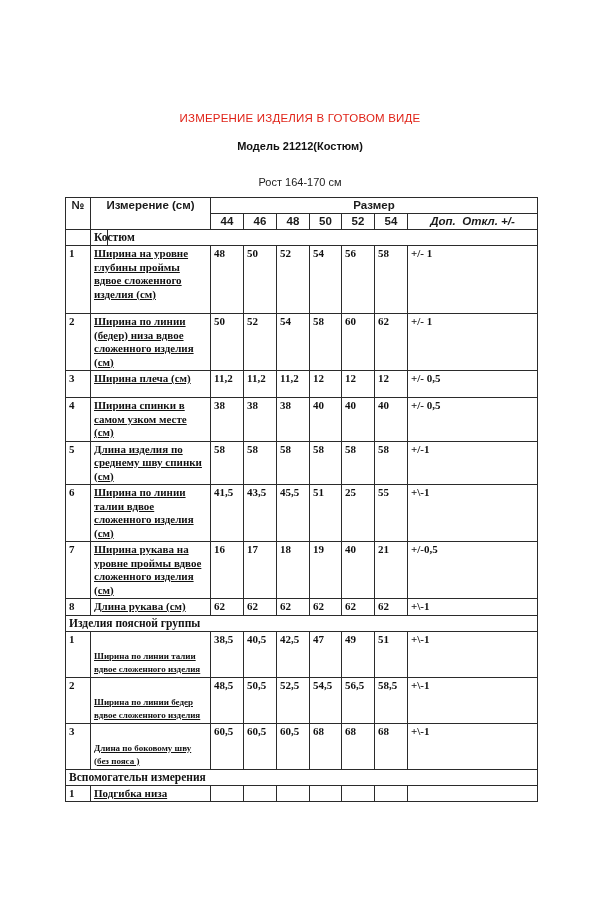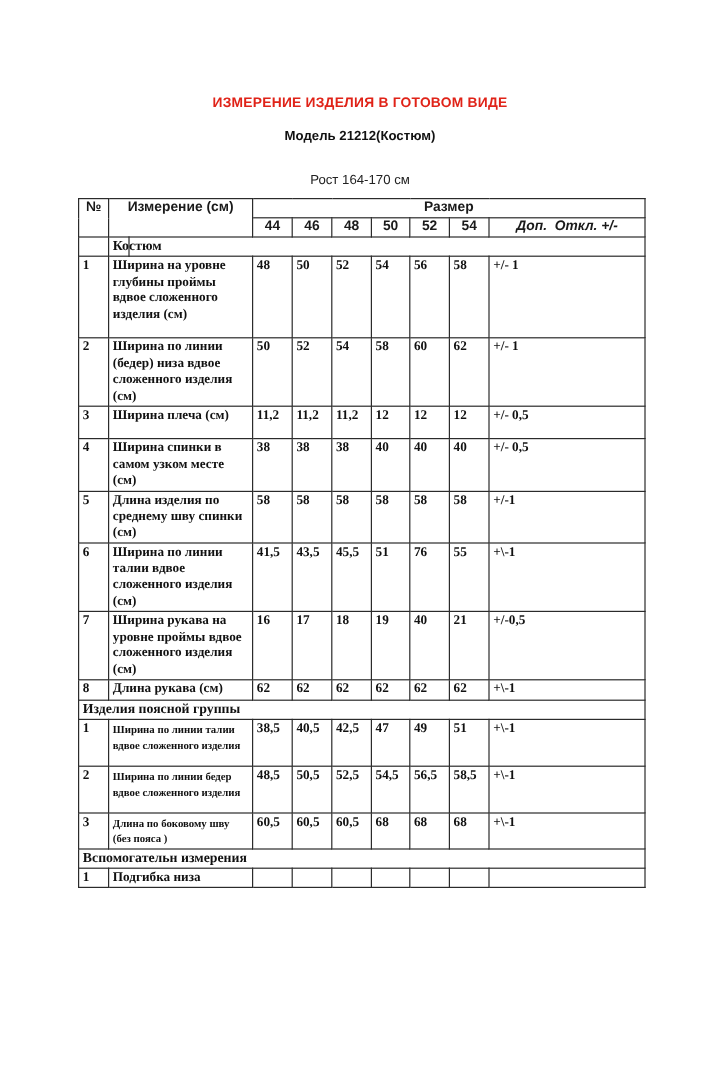--- a/index.html
+++ b/index.html
@@ -7,24 +7,24 @@
   body {
     width: 600px; height: 900px;
     font-family: "Liberation Sans", sans-serif;
     color: #1a1a1a;
     position: relative;
     overflow: hidden;
   }
   .page { width: 600px; height: 900px; background: #fff; }
 
   .doc-title {
-    padding-top: 80px;
+    padding-top: 112px;
     text-align: center;
     font-size: 11.5px;
-    font-weight: bold;
+    font-weight: normal;
     color: #e02318;
     letter-spacing: .2px;
   }
   .doc-model {
     margin-top: 16px;
     text-align: center;
     font-size: 11px;
     font-weight: bold;
     color: #111;
   }
@@ -65,39 +65,39 @@
   th.h-tol { white-space: pre-wrap; font-style: italic; }
 
   table.meas td {
     font-family: "Liberation Serif", serif;
     font-weight: bold;
     font-size: 11px;
     line-height: 13.5px;
     color: #111;
   }
   td.cell-num { text-align: left; padding-left: 5px; }
-  td.cell-name { padding-left: 4px; padding-right: 2px; }
+  td.cell-name { padding-left: 4px; padding-right: 2px; text-decoration: underline; }
   td.cell-val { padding-left: 4px; }
   td.cell-tol { padding-left: 4px; }
 
   tr.section-label-row td {
     font-size: 11.5px;
     line-height: 14px;
     padding-top: 0;
     padding-bottom: 1px;
   }
   td.kostyum-cell { position: relative; padding-left: 22px; }
   td.kostyum-cell .tick {
     position: absolute; left: 16px; top: -1px; bottom: -1px;
     width: 1px; background: #2b2b2b;
   }
   .label-red { color: #d8231b; font-family: "Liberation Sans", sans-serif; font-weight: bold; }
   .label-black { font-family: "Liberation Serif", serif; font-weight: bold; color: #111; }
 
-  tr.small-name td.cell-name { font-size: 9px; line-height: 13px; padding-top: 2px; }
+  tr.small-name td.cell-name { font-size: 9px; line-height: 13px; padding-top: 18px; }
 
   tr.r-tall td { height: 68px; }
   tr.r-h55 td { height: 55px; }
   tr.r-h27 td { height: 27px; }
   tr.r-h43 td { height: 43px; }
   tr.r-h57 td { height: 57px; }
   tr.r-h16 td { height: 16px; }
   tr.r-h39 td { height: 39px; }
   tr.r-h26 td { height: 26px; }
 </style>
@@ -198,21 +198,21 @@
           <td class="cell-val">58</td>
           <td class="cell-tol">+/-1</td>
         </tr>
         <tr class="r-h57">
           <td class="cell-num">6</td>
           <td class="cell-name">Ширина по линии талии вдвое сложенного изделия (см)</td>
           <td class="cell-val">41,5</td>
           <td class="cell-val">43,5</td>
           <td class="cell-val">45,5</td>
           <td class="cell-val">51</td>
-          <td class="cell-val">76</td>
+          <td class="cell-val">25</td>
           <td class="cell-val">55</td>
           <td class="cell-tol">+\-1</td>
         </tr>
         <tr class="r-h57">
           <td class="cell-num">7</td>
           <td class="cell-name">Ширина рукава на уровне проймы вдвое сложенного изделия (см)</td>
           <td class="cell-val">16</td>
           <td class="cell-val">17</td>
           <td class="cell-val">18</td>
           <td class="cell-val">19</td>

